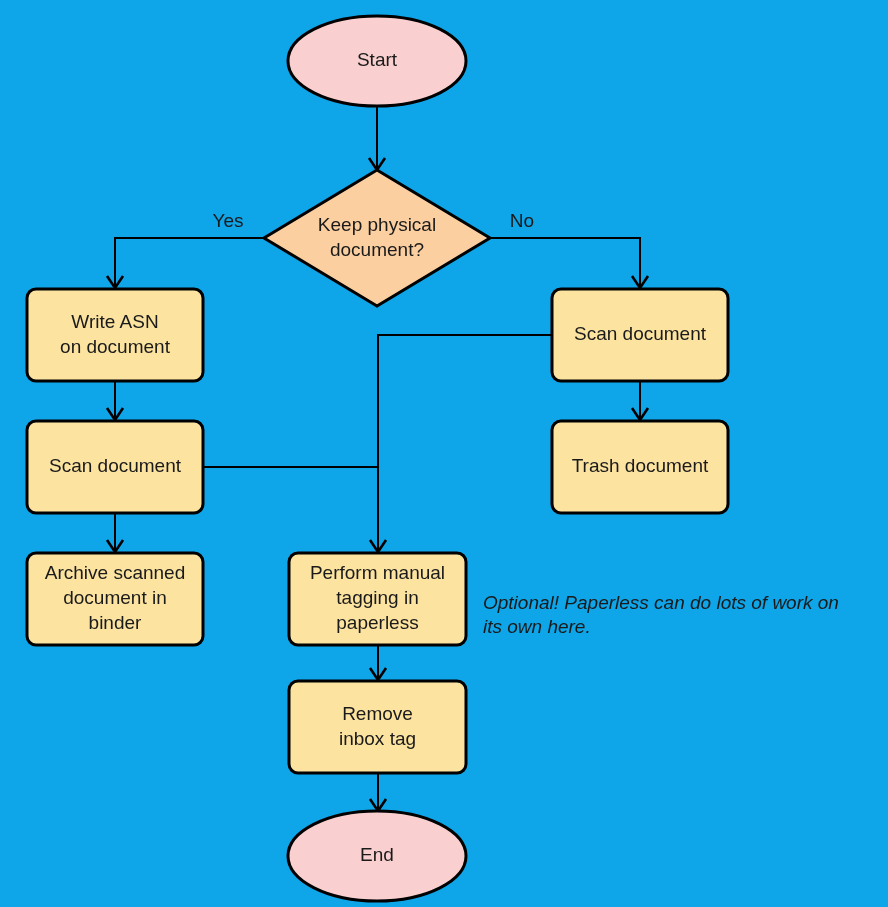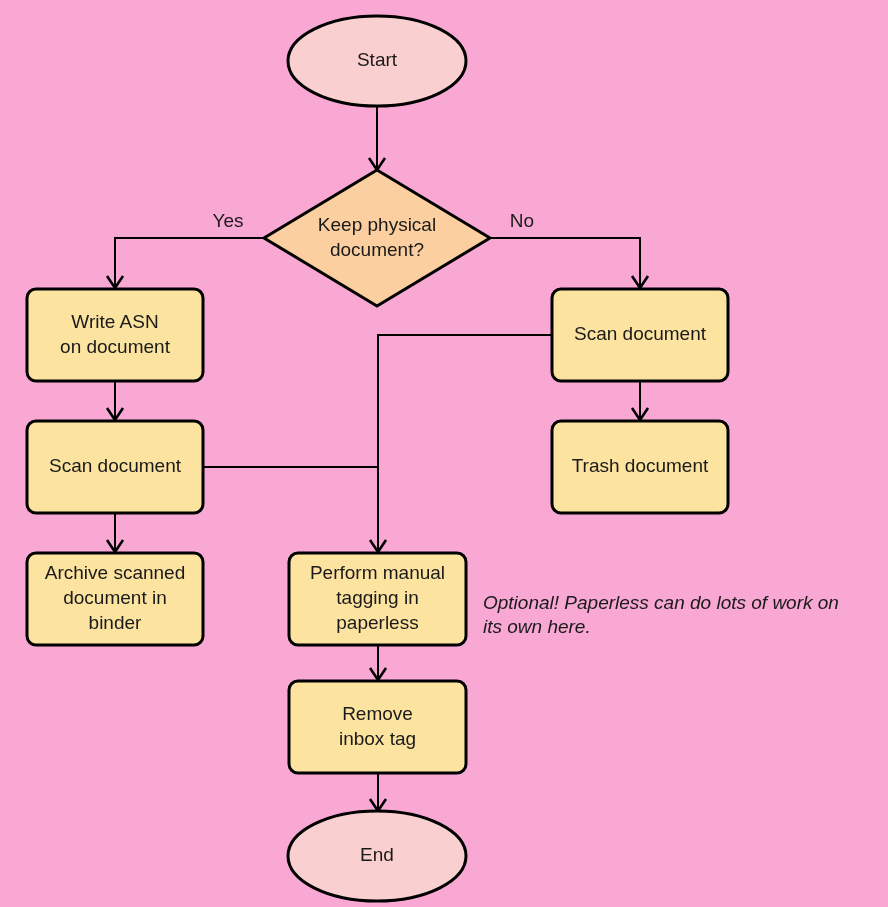--- a/index.html
+++ b/index.html
@@ -10,21 +10,21 @@
   body {
     width: 888px;
     height: 907px;
     overflow: hidden;
     font-family: "Liberation Sans", sans-serif;
   }
   #flowchart-root {
     position: relative;
     width: 888px;
     height: 907px;
-    background: #f9a8d4;
+    background: #0ea5e9;
   }
   svg.flow-canvas {
     display: block;
     width: 888px;
     height: 907px;
   }
   .node-shape {
     stroke: #000000;
     stroke-width: 3;
   }

